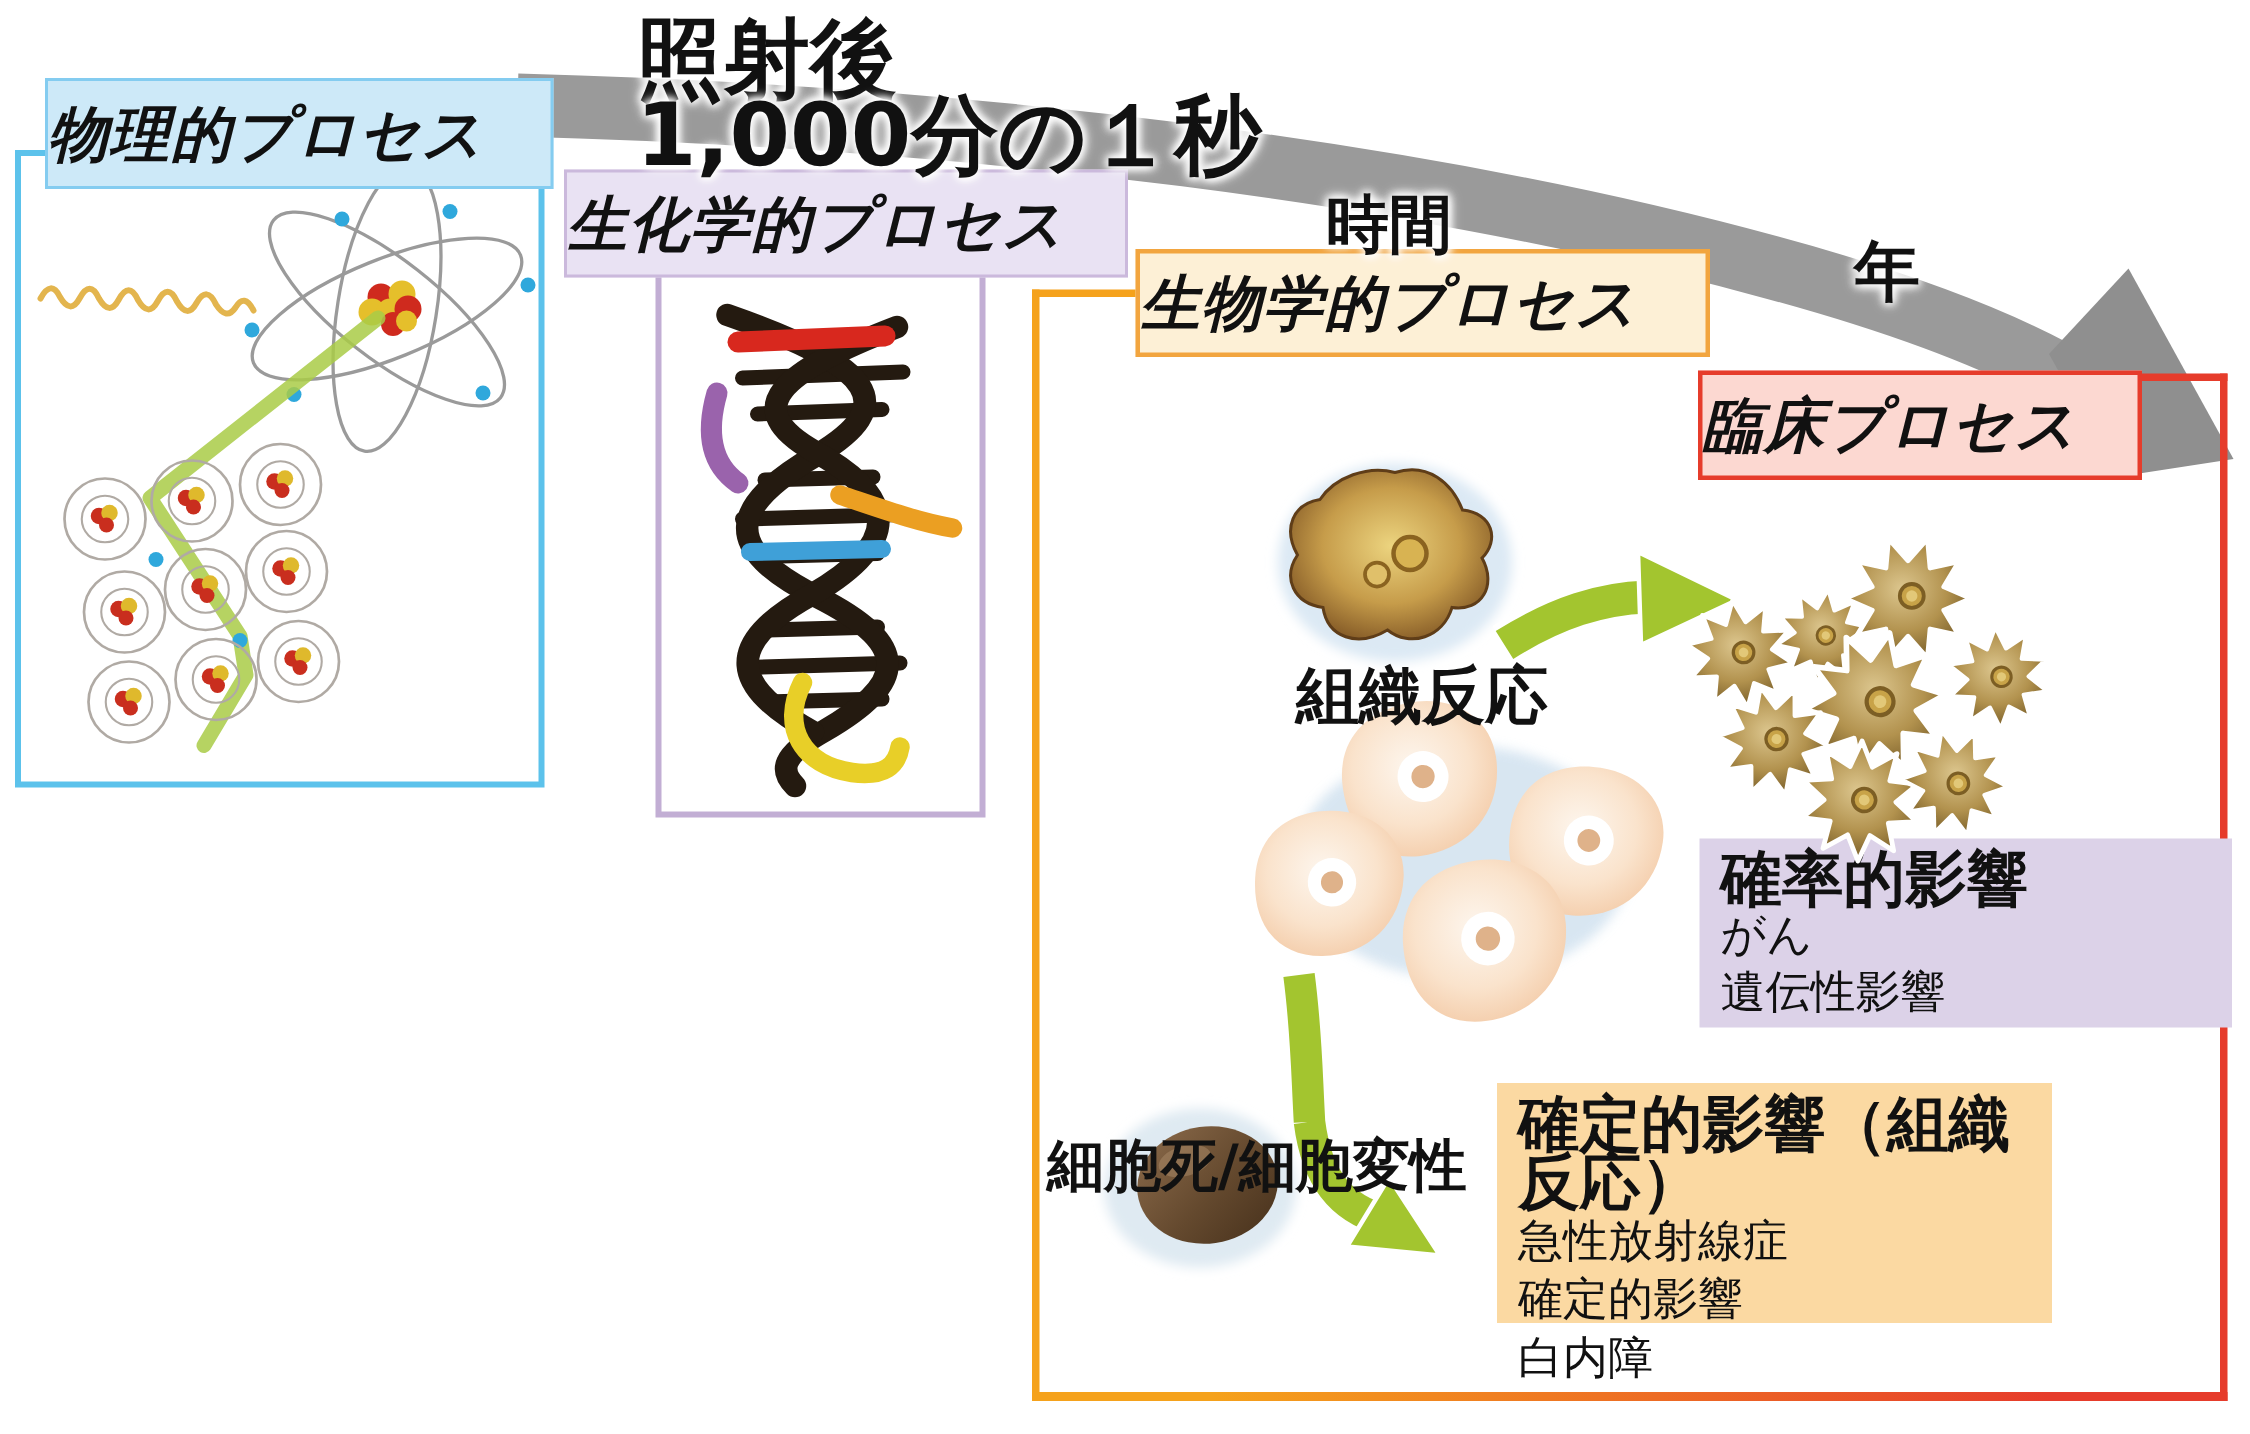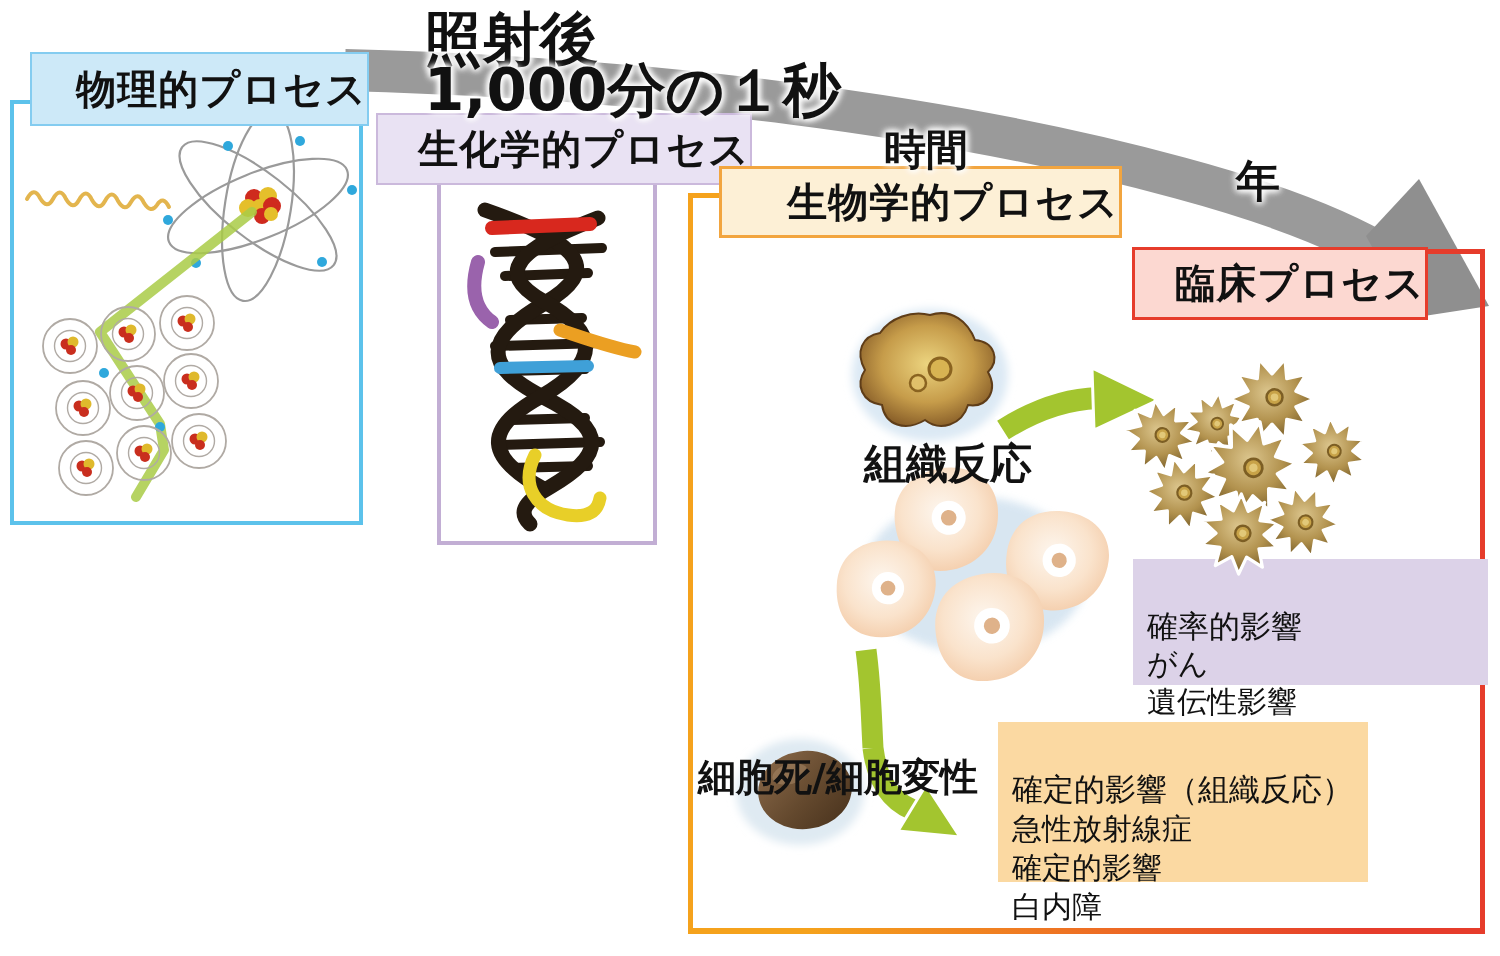--- a/index.html
+++ b/index.html
@@ -7,29 +7,29 @@
     position:relative;width:1500px;height:956px;overflow:hidden;background:#fff;
     font-family:"DejaVu Sans","Liberation Sans",sans-serif;color:#111;
   }
   .abs{position:absolute;}
   svg.layer{position:absolute;left:0;top:0;width:1500px;height:956px;}
   #art-under{z-index:0;}
   .box{z-index:1;}
   #art-over{z-index:2;}
   .txt{z-index:3;}
   .stage-label{
-    z-index:3;display:flex;align-items:center;justify-content:flex-end;
-    font-weight:700;font-size:40px;letter-spacing:1px;white-space:nowrap;
+    z-index:3;display:flex;align-items:center;justify-content:flex-start;
+    font-weight:700;font-size:40px;letter-spacing:1px;white-space:nowrap;font-style:italic;
   }
   #label-physical{left:30px;top:52px;width:335px;height:70px;
     background:var(--physical-bg);border:2px solid #84ccf0;}
   #label-biochemical{left:376px;top:113px;width:372px;height:68px;
     background:var(--biochemical-bg);border:2px solid #cbb9dc;}
-  #label-biological{left:719px;top:166px;width:377px;height:66px;
-    background:var(--biological-bg);border:3px solid #f2a53f;padding-left:20px;}
+  #label-biological{left:757px;top:166px;width:377px;height:66px;
+    background:var(--biological-bg);border:3px solid #f2a53f;}
   #label-clinical{left:1132px;top:247px;width:290px;height:67px;
     background:var(--clinical-bg);border:3px solid var(--clinical-border);}
   #box-physical{left:10px;top:100px;width:345px;height:417px;
     border:4px solid var(--physical-border);background:#fff;}
   #box-biochemical{left:437px;top:177px;width:212px;height:360px;
     border:4px solid var(--biochemical-border);background:#fff;}
   .line{z-index:1;}
   #bio-top{left:688px;top:193px;width:92px;height:5px;background:var(--biological-border);}
   #bio-left{left:688px;top:193px;width:5px;height:740px;background:var(--biological-border);}
   #bottom-bar{left:688px;top:928px;width:797px;height:6px;
@@ -38,21 +38,21 @@
   #clin-right{left:1480px;top:249px;width:5px;height:685px;background:var(--clinical-border);}
   .glow{text-shadow:0 0 6px #fff,0 0 6px #fff,0 0 8px #fff,0 0 10px #fff;}
   #post-irradiation{left:424px;top:2px;font-weight:700;font-size:58px;line-height:51px;white-space:nowrap;margin-top:12px;}
   #time-label{left:884px;top:84px;font-weight:700;font-size:42px;margin-top:38px;}
   #year-label{left:1236px;top:152px;font-weight:700;font-size:44px;}
   #mutation-label{left:864px;top:436px;font-weight:700;font-size:42px;white-space:nowrap;}
   #cell-death-label{left:698px;top:708px;font-weight:700;font-size:38px;white-space:nowrap;margin-top:44px;}
   .effect-box{z-index:1;padding:8px 10px 0 14px;line-height:38px;font-size:30px;}
   #stochastic-box{left:1133px;top:559px;width:331px;height:118px;background:var(--stochastic-bg);}
   #deterministic-box{left:998px;top:722px;width:346px;height:152px;background:var(--deterministic-bg);line-height:39px;}
-  .effect-title{font-weight:400;font-size:31px;margin-top:40px;}
+  .effect-title{font-weight:700;font-size:41px;}
 </style>
 </head>
 <body>
 
 <div id="canvas">
 
   <svg id="art-under" class="layer" viewBox="0 0 1500 956">
     <g>
       <path d="M345,70 C650,78 950,115 1180,178 C1280,205 1345,232 1388,258" stroke="#9a9a9a" stroke-width="42" fill="none"></path>
       <polygon points="1366,236 1419,179 1489,306 1424,316 1394,286" fill="#8f8f8f"></polygon>

